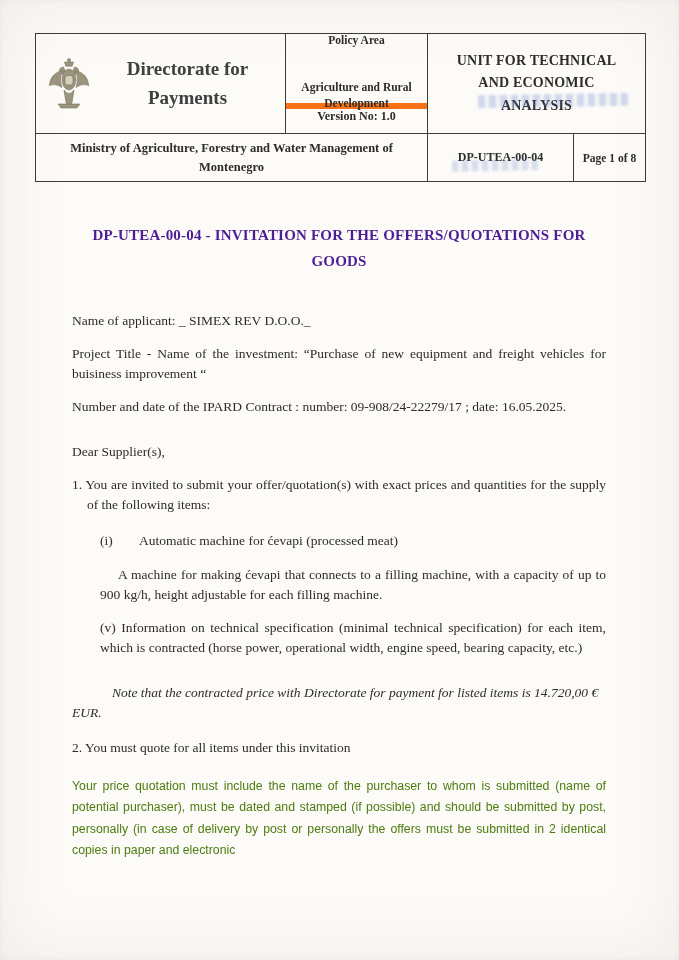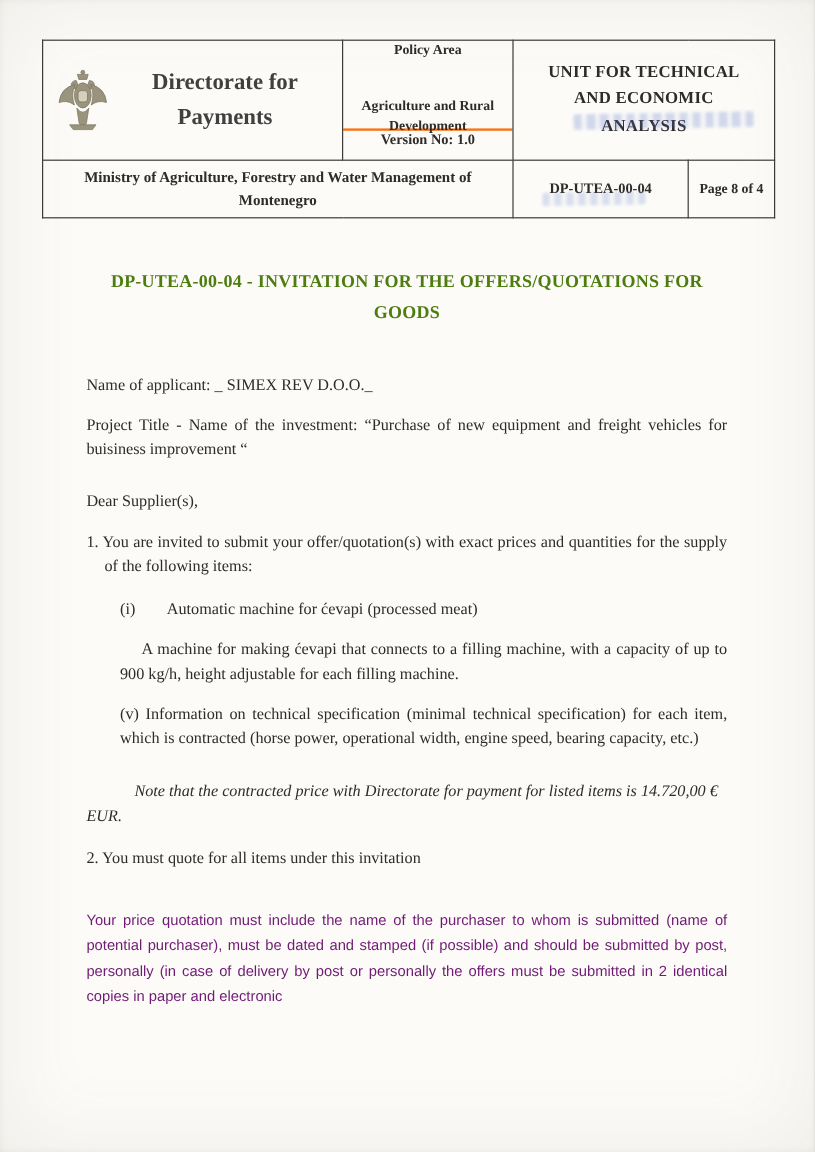--- a/index.html
+++ b/index.html
@@ -33,21 +33,21 @@
 
   .cell-flex { display:flex; align-items:center; height:100%; padding:4px 6px; }
   .logo-box { width:54px; display:flex; justify-content:center; }
   .dir-title {
     flex:1; text-align:center;
     font-weight:bold; font-size:19px; line-height:1.5;
     white-space:pre-line; color:#404040;
   }
 
   .policy-top {
-    height:66px; border-bottom:2px solid #f97316;
+    height:66px; border-bottom:6px solid #f97316;
     display:flex; flex-direction:column; justify-content:center; align-items:center;
     padding:2px 4px;
   }
   .policy-title { font-weight:bold; font-size:11.5px; margin-bottom:2px; }
   .policy-sub { font-weight:bold; font-size:11.5px; text-align:center; white-space:pre-line; line-height:1.35;margin-top:32px; }
   .policy-bottom {
     height:16px; display:flex; align-items:center; justify-content:center;
     font-weight:bold; font-size:12px;
   }
 
@@ -72,35 +72,35 @@
   }
 
   
   .content {
     position:absolute; left:72px; top:222px; width:534px;
     font-size:13.5px; line-height:1.5;
   }
   .doc-title {
     font-size:15px; font-weight:bold; text-align:center;
     white-space:pre-line; line-height:1.75; letter-spacing:.2px;
-    margin-bottom:36px; color:#4d7c0f;
+    margin-bottom:36px; color:#4c1d95;
   }
   .content p { margin-bottom:13px; }
   .just { text-align:justify; }
   .salutation { margin-top:24px; margin-bottom:28px; }
   .hang { padding-left:15px; text-indent:-15px; }
   .item-i { padding-left:28px; white-space:pre-wrap; margin-top:16px; }
   .item-desc { padding-left:28px; text-indent:18px;font-family:Liberation Serif, serif; }
   .item-v { padding-left:28px; }
   .note { font-style:italic; margin:24px 0 15px; }
   .note-l1 { text-indent:40px; white-space:nowrap; }
   .closing {
     font-family:"Liberation Sans", sans-serif;
-    font-size:12.3px; line-height:1.72; color:#701a75;
-    margin-top:32px;
+    font-size:12.3px; line-height:1.72; color:#4d7c0f;
+    margin-top:18px;
   }
 </style>
 </head>
 <body>
 
 <div class="page">
 
   <table class="hdr">
     <colgroup>
       <col style="width:250px">
@@ -143,34 +143,35 @@
       <td class="unit-cell" colspan="2">
         <div>UNIT FOR TECHNICAL
 AND ECONOMIC
 ANALYSIS</div>
       </td>
     </tr>
     <tr class="r2">
       <td class="ministry-cell" colspan="2">Ministry of Agriculture, Forestry and Water Management of
 Montenegro</td>
       <td class="code-cell">DP-UTEA-00-04</td>
-      <td class="pagenum-cell">Page 8 of 4</td>
+      <td class="pagenum-cell">Page 1 of 8</td>
     </tr>
   </tbody>
     </table>
 
   <div class="ghost ghost-a"></div>
   <div class="ghost ghost-b"></div>
 
   <div class="content">
     <div class="doc-title">DP-UTEA-00-04 - INVITATION FOR THE OFFERS/QUOTATIONS FOR
 GOODS</div>
 
     <p>Name of applicant: _ SIMEX REV D.O.O._</p>
     <p class="just">Project Title - Name of the investment:  “Purchase of new  equipment and freight vehicles for buisiness improvement “</p>
+    <p>Number and date of the IPARD Contract : number: 09-908/24-22279/17  ; date: 16.05.2025.</p>
 
     <p class="salutation">Dear Supplier(s),</p>
 
     <p class="hang just">1. You are invited to submit your offer/quotation(s) with exact prices and quantities for the supply of the following items:</p>
     <p class="item-i">(i)        Automatic machine for ćevapi (processed meat)</p>
     <p class="item-desc just">A machine for making ćevapi that connects to a filling machine, with a capacity of up to 900 kg/h, height adjustable for each filling machine.</p>
     <p class="item-v just">(v) Information on technical specification (minimal technical specification) for each item, which is contracted (horse power, operational width, engine speed, bearing capacity, etc.)</p>
 
     <div class="note">
       <div class="note-l1">Note that the contracted price with Directorate for payment for listed items is  14.720,00 €</div>

